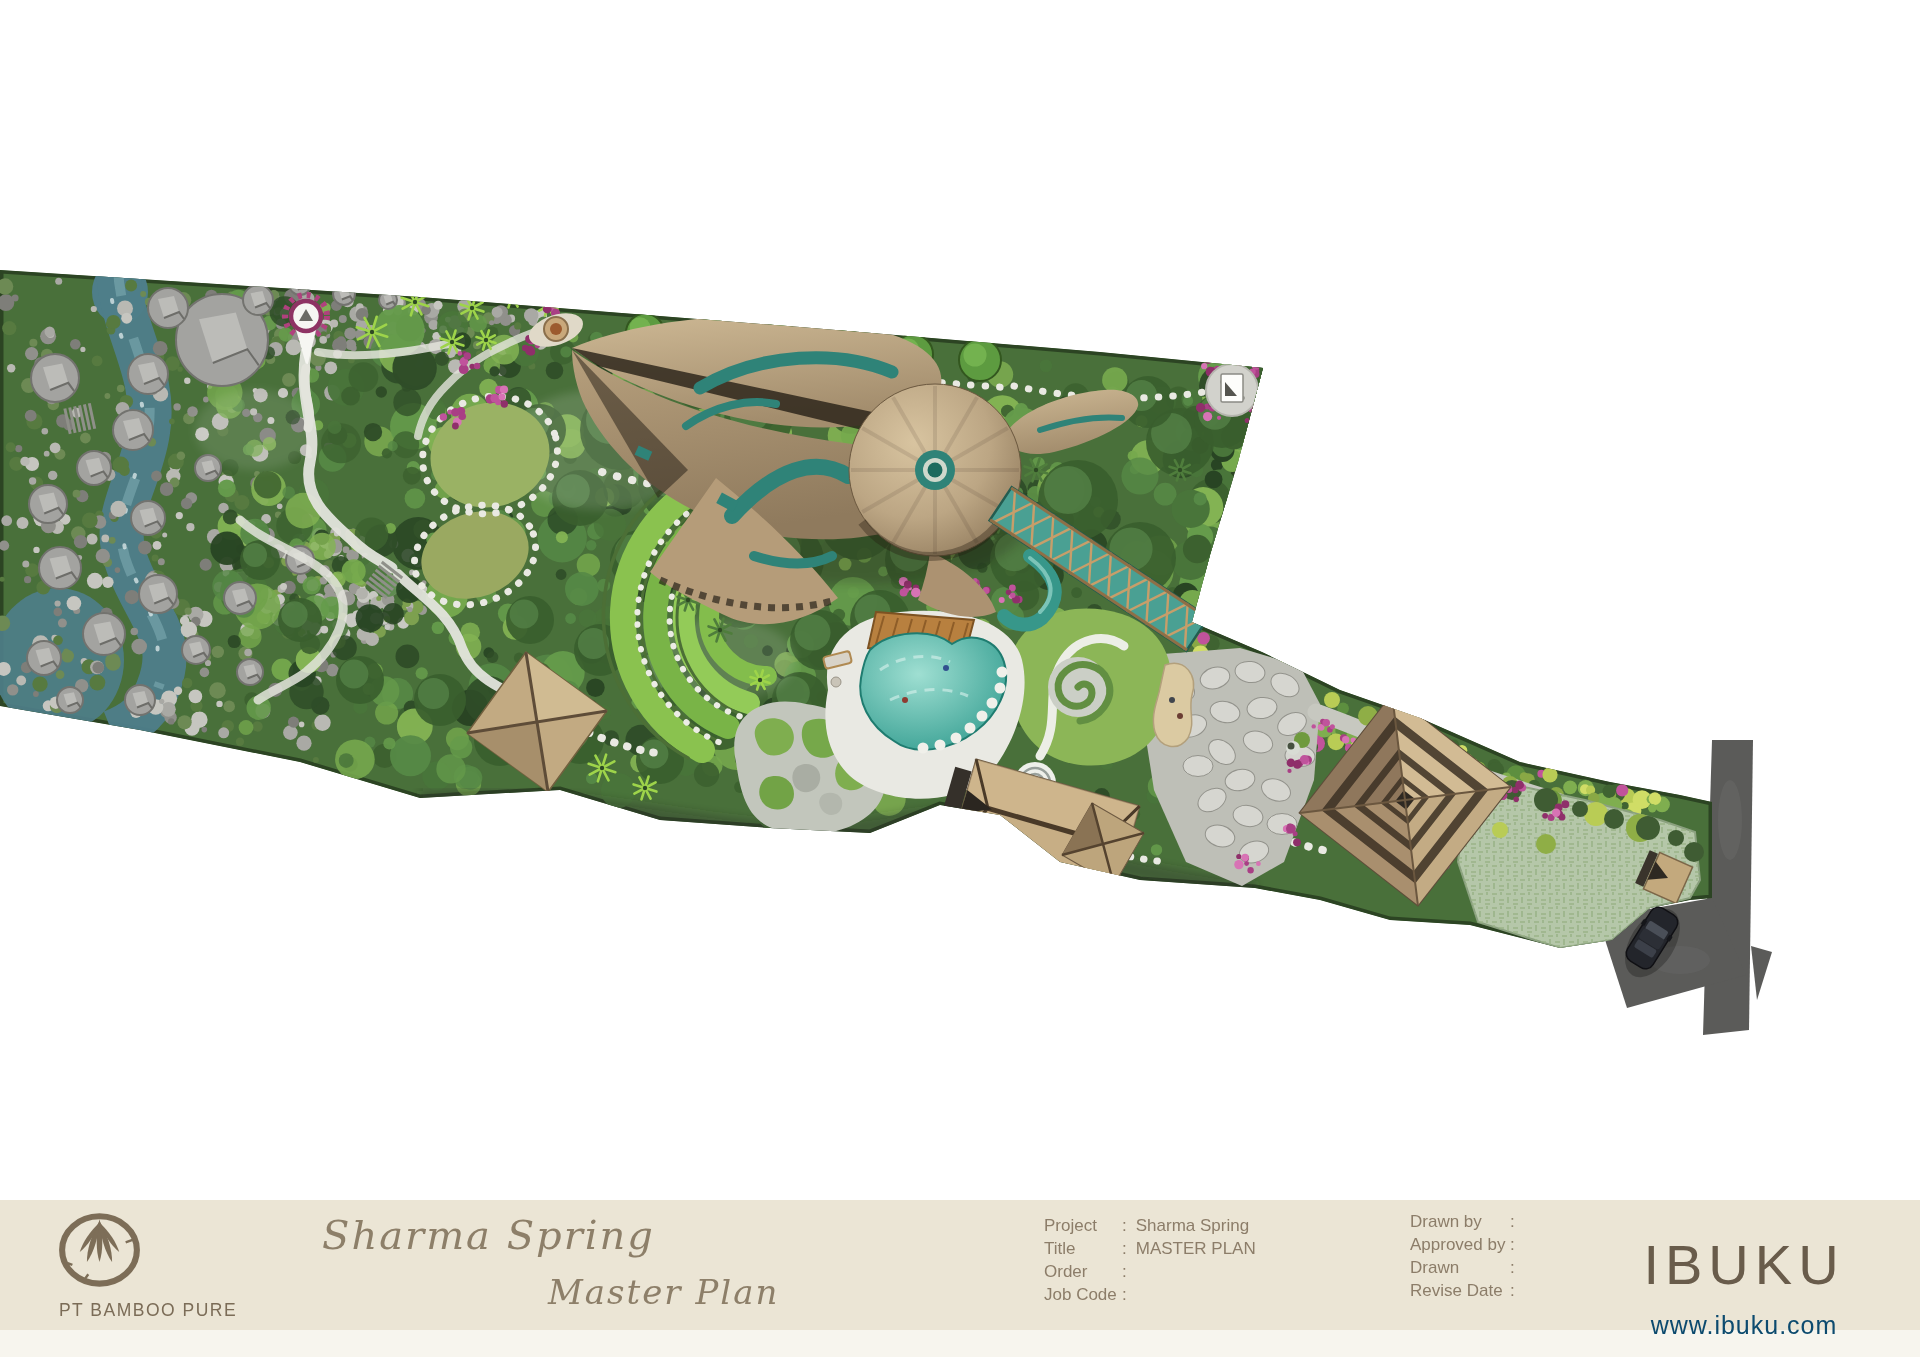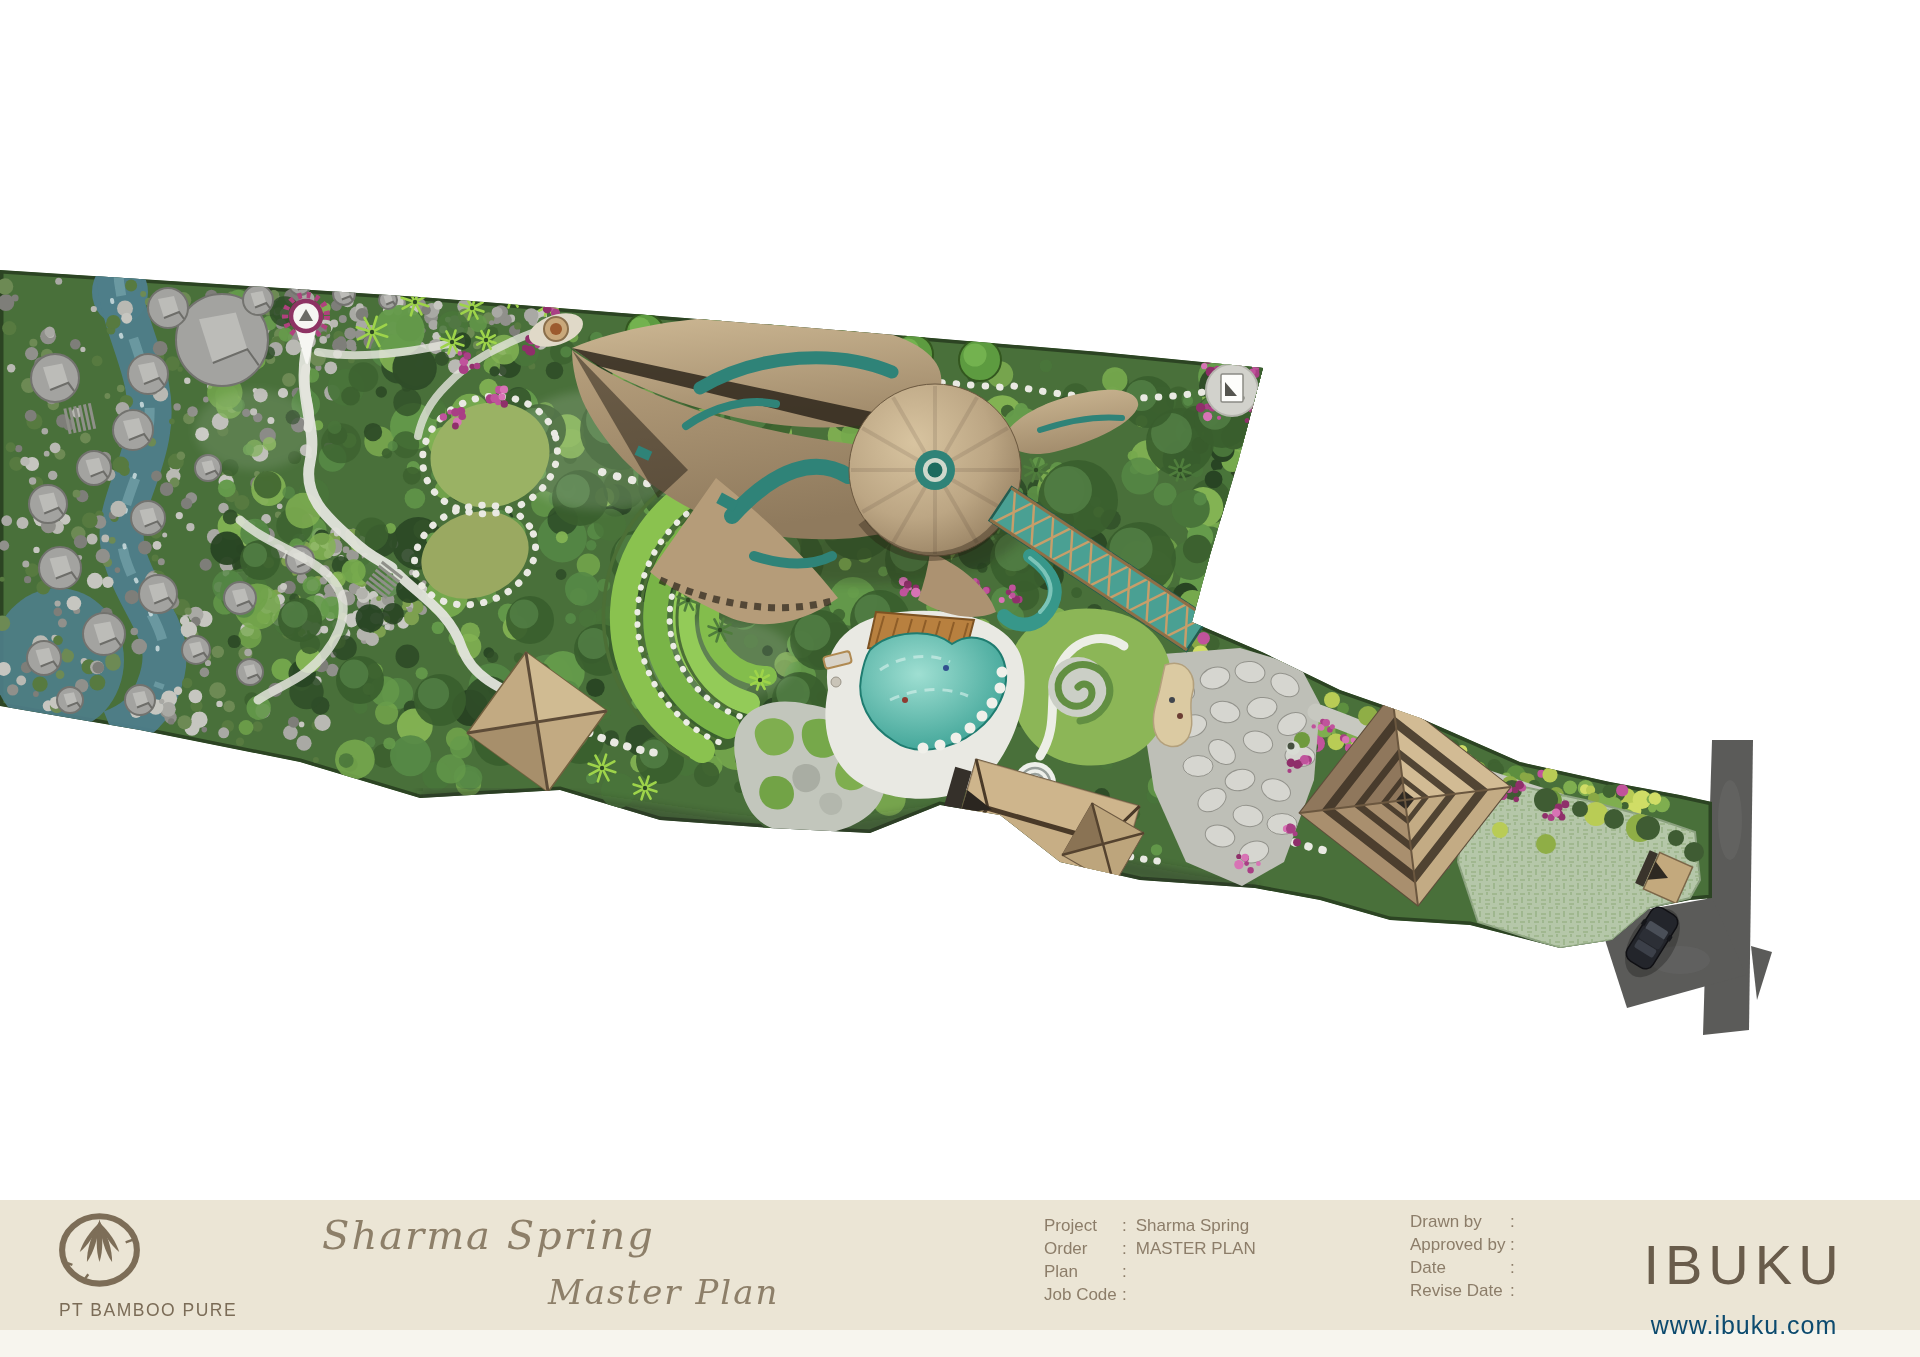--- a/index.html
+++ b/index.html
@@ -2484,29 +2484,29 @@
   </g>
   <path d="M13,60 l8,3 M86,36 l-8,3 M33,80 l5,-7" stroke="#7d6e58" stroke-width="2.5" fill="none"></path>
 </svg>
 <div id="company" class="abs">PT BAMBOO PURE</div>
 
 <div id="script-project" class="abs script">Sharma Spring</div>
 <div id="script-sheet" class="abs script">Master Plan</div>
 
 <div id="info-left" class="abs infoblock">
   <div><span class="lab">Project</span><span class="col">:</span><span class="val">Sharma Spring</span></div>
-  <div><span class="lab">Order</span><span class="col">:</span><span class="val">MASTER PLAN</span></div>
-  <div><span class="lab">Plan</span><span class="col">:</span><span class="val"></span></div>
+  <div><span class="lab">Title</span><span class="col">:</span><span class="val">MASTER PLAN</span></div>
+  <div><span class="lab">Order</span><span class="col">:</span><span class="val"></span></div>
   <div><span class="lab">Job Code</span><span class="col">:</span><span class="val"></span></div>
 </div>
 
 <div id="info-right" class="abs infoblock">
   <div><span class="lab">Drawn by</span><span class="col">:</span><span class="val"></span></div>
   <div><span class="lab">Approved by</span><span class="col">:</span><span class="val"></span></div>
-  <div><span class="lab">Date</span><span class="col">:</span><span class="val"></span></div>
+  <div><span class="lab">Drawn</span><span class="col">:</span><span class="val"></span></div>
   <div><span class="lab">Revise Date</span><span class="col">:</span><span class="val"></span></div>
 </div>
 
 <div id="brand" class="abs">
   <div id="brand-name">IBUKU</div>
   <div id="brand-site">www.ibuku.com</div>
 </div>
 
 </div>
 

